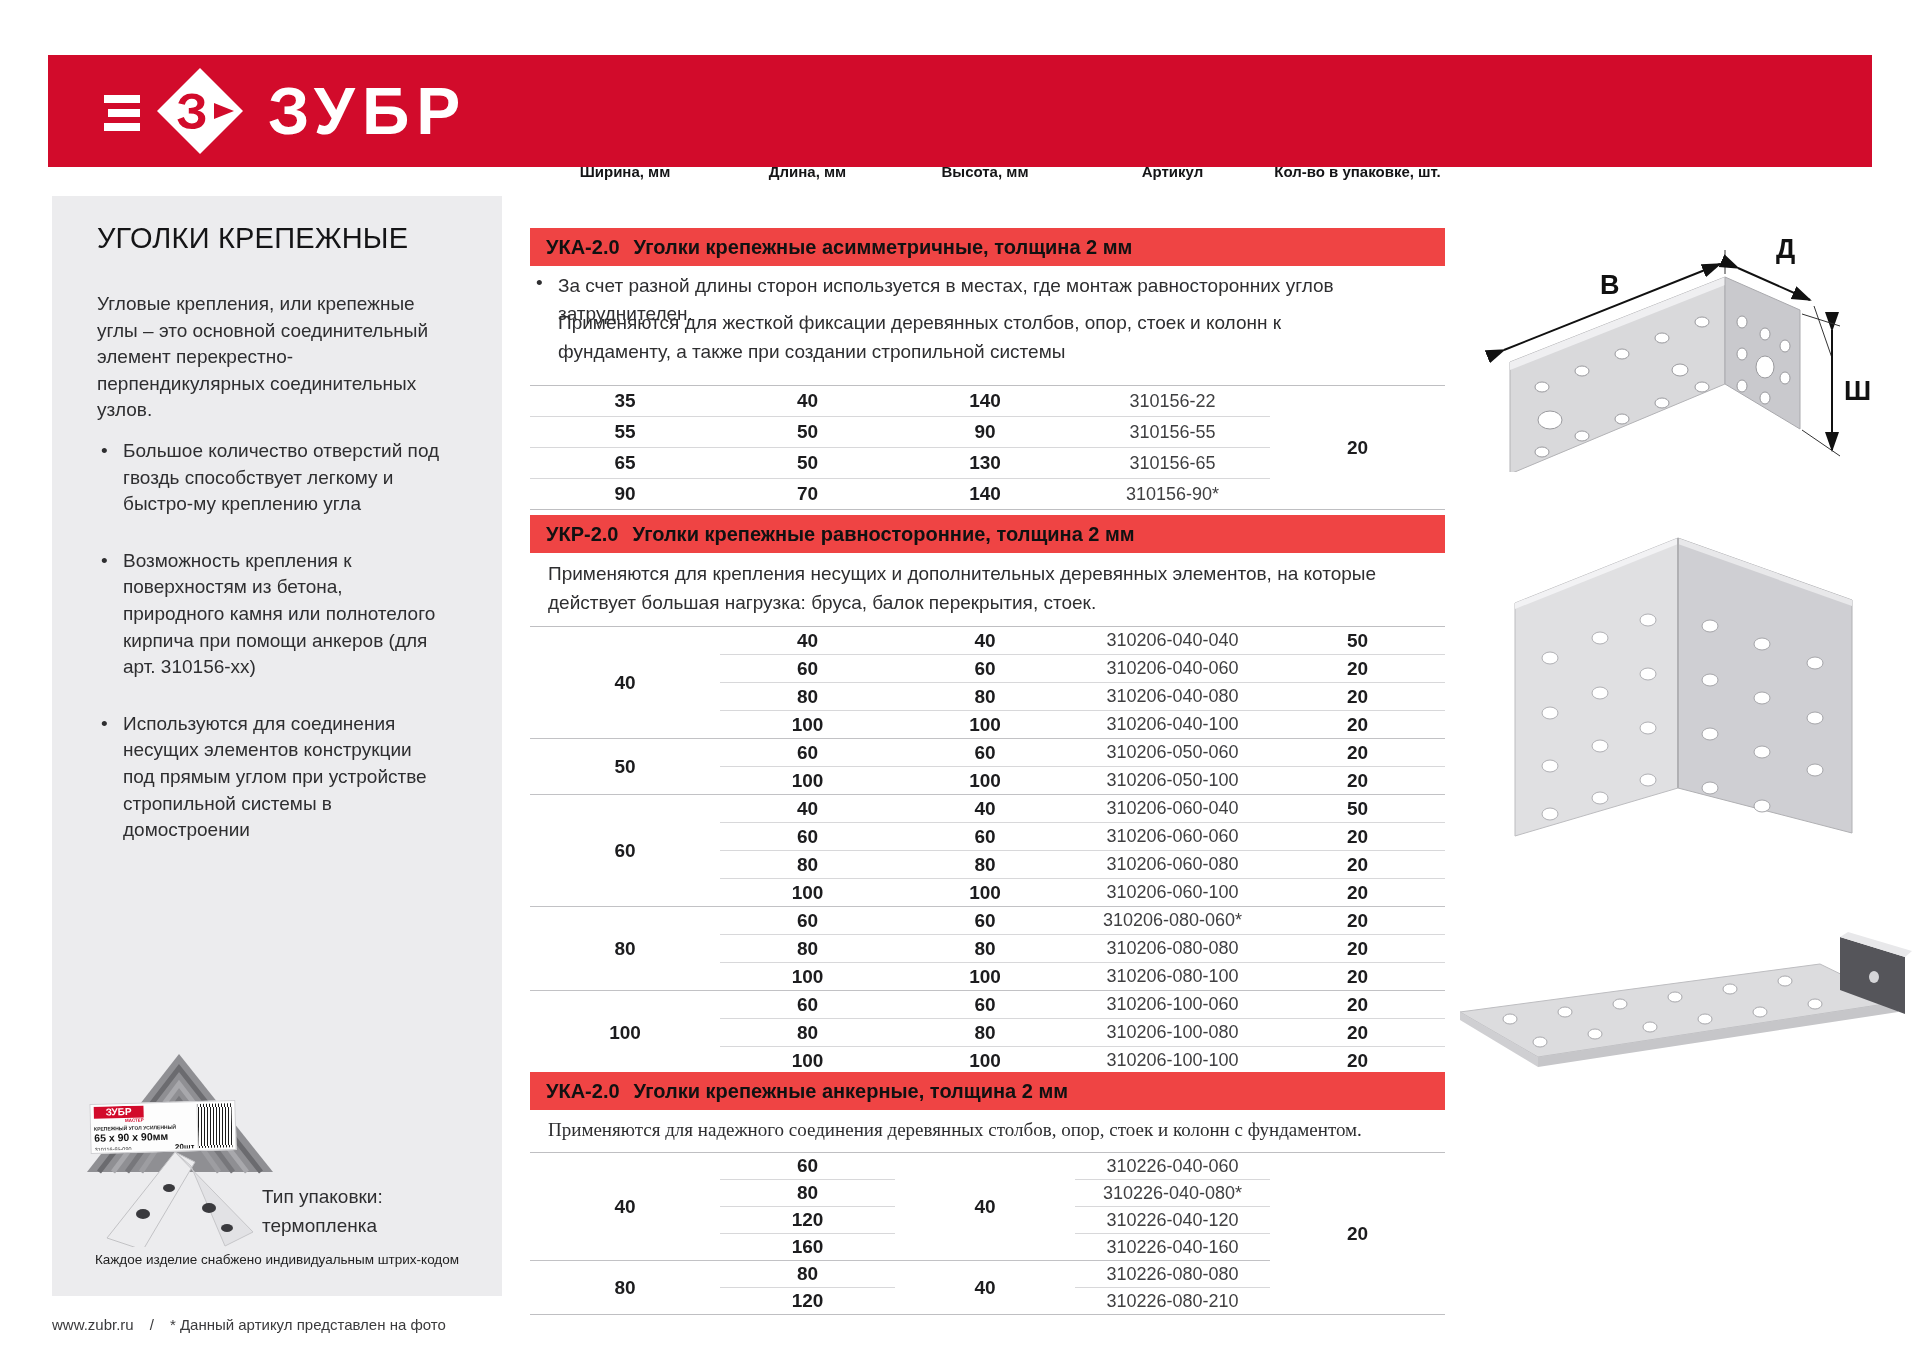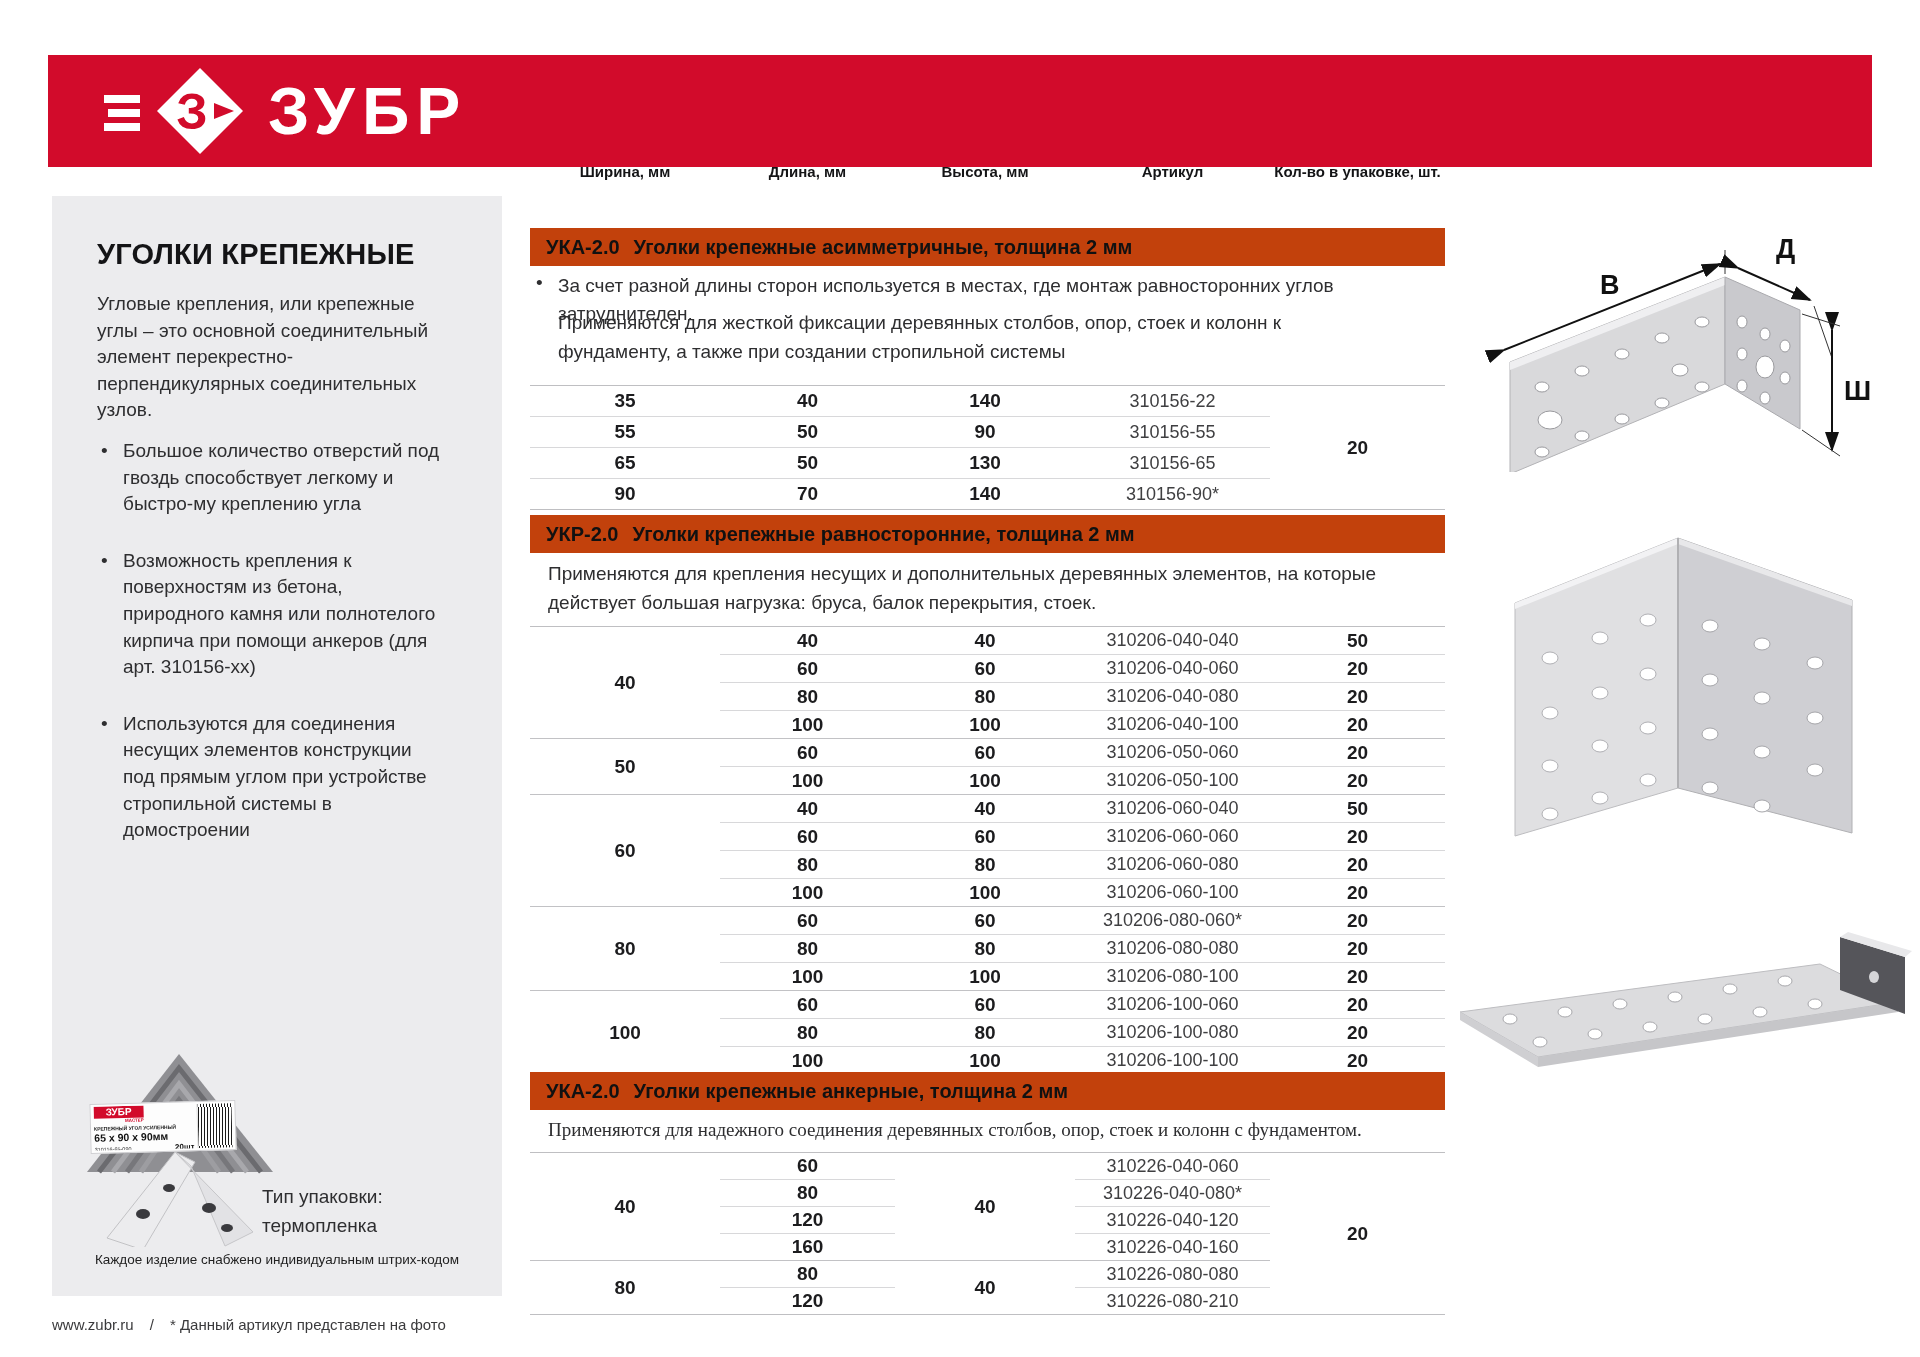--- a/index.html
+++ b/index.html
@@ -7,21 +7,21 @@
         font-family:"Liberation Sans","DejaVu Sans",sans-serif;color:#1c1c1e;}
 
   
   .redband{position:absolute;left:48px;top:55px;width:1824px;height:112px;background:#d20b2b;
            display:flex;align-items:center;padding-left:52px;box-sizing:border-box;}
   .logo{display:flex;align-items:center;gap:18px;}
   .logo-text{color:#fff;font-weight:900;font-size:66px;letter-spacing:7px;line-height:1;}
 
   
   .sidebar{position:absolute;left:52px;top:196px;width:450px;height:1100px;background:#ececee;box-sizing:border-box;}
-  .sb-title{position:absolute;left:45px;top:42px;font-size:29px;font-weight:700;color:#141416;letter-spacing:.2px;}
+  .sb-title{position:absolute;left:45px;top:26px;font-size:29px;font-weight:400;color:#141416;letter-spacing:.2px;}
   .sb-intro{position:absolute;left:45px;top:95px;width:352px;font-size:19px;line-height:1.4;color:#2e2e30;}
   .sb-bullets{position:absolute;left:45px;top:242px;width:350px;margin:0;padding:0;list-style:none;}
   .sb-bullets li{position:relative;padding-left:26px;margin-bottom:30px;font-size:19px;line-height:1.4;color:#2e2e30;}
   .sb-bullets li::before{content:"•";position:absolute;left:4px;top:0;color:#2e2e30;}
   .sb-photo{position:absolute;left:25px;top:846px;width:205px;height:205px;}
   .pack-label{position:absolute;left:38px;top:906px;width:146px;height:50px;background:#fdfdfd;border:1px solid #cfcfd2;
               transform:rotate(-1.5deg);display:flex;box-sizing:border-box;padding:2px 3px;gap:3px;}
   .pl-left{flex:1;display:flex;flex-direction:column;overflow:hidden;}
   .pl-brandchip{background:#d20b2b;color:#fff;font-weight:900;font-size:10px;line-height:12px;padding:0 3px;width:44px;text-align:center;}
   .pl-sub{font-size:4.5px;color:#d20b2b;font-weight:700;width:50px;text-align:right;line-height:5px;}
@@ -35,21 +35,21 @@
   .sb-note{position:absolute;left:0;top:1056px;width:100%;text-align:center;font-size:13.5px;color:#222;}
 
   
   .footer{position:absolute;left:52px;top:1316px;display:flex;gap:16px;font-size:15px;color:#3a3a3c;align-items:baseline;}
 
   
   .colheads{position:absolute;left:530px;top:163px;width:915px;display:flex;align-items:flex-end;}
   .colheads span{display:block;text-align:center;font-size:15px;font-weight:700;color:#141416;white-space:nowrap;}
   .ch1{width:190px;} .ch2{width:175px;} .ch3{width:180px;} .ch4{width:195px;} .ch5{width:175px;}
 
-  .secbar{position:absolute;left:530px;width:915px;height:38px;background:#c2410c;box-sizing:border-box;
+  .secbar{position:absolute;left:530px;width:915px;height:38px;background:#ef4444;box-sizing:border-box;
           padding-left:16px;display:flex;align-items:center;gap:14px;white-space:nowrap;}
   .secbar .code,.secbar .name{font-size:20px;font-weight:700;color:#111;}
   #bar1{top:228px;} #bar2{top:515px;} #bar3{top:1072px;}
 
   .bullet-dot{position:absolute;left:536px;top:272px;font-size:19px;color:#2e2e30;}
   .b1{position:absolute;left:558px;top:272px;width:860px;font-size:19px;line-height:1.45;color:#2e2e30;}
   .d1{position:absolute;left:558px;top:308px;width:800px;font-size:19px;line-height:1.55;color:#2e2e30;}
   .d2{position:absolute;left:548px;top:560px;width:830px;font-size:19px;line-height:1.5;color:#2e2e30;}
   .d3{position:absolute;left:548px;top:1116px;width:890px;font-size:19px;line-height:1.5;color:#2e2e30;font-family:Liberation Serif, serif;}
 

